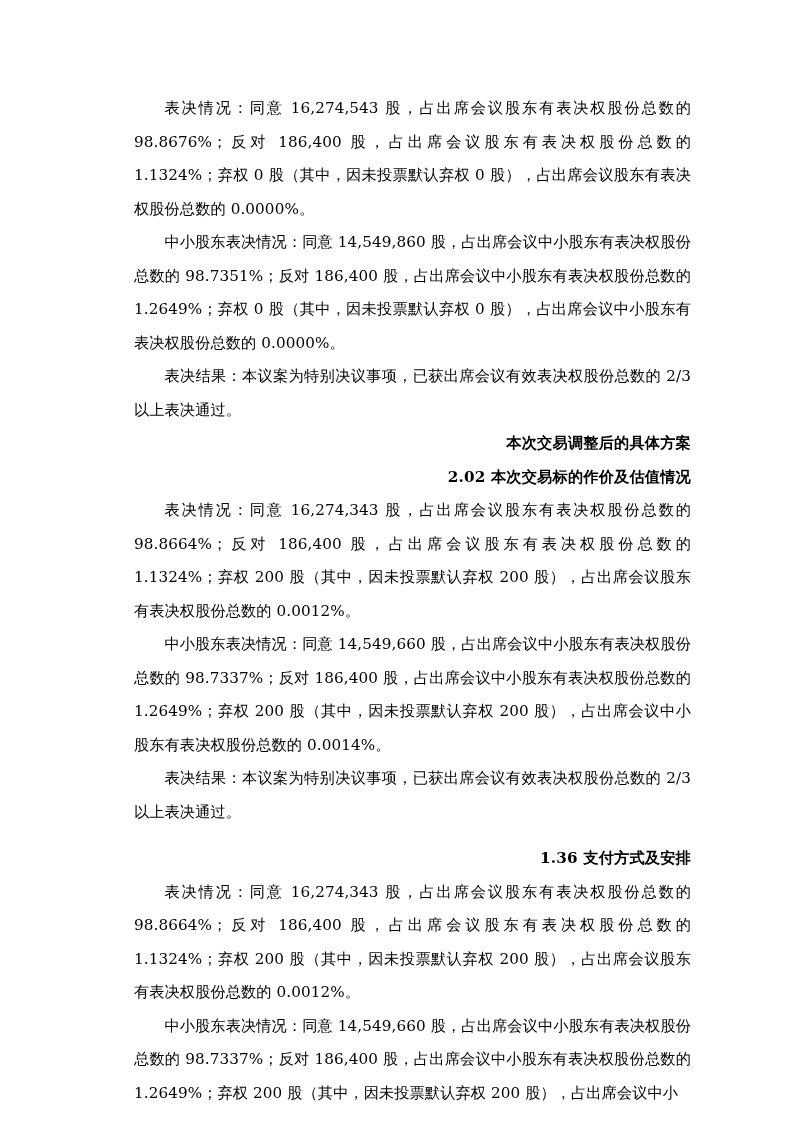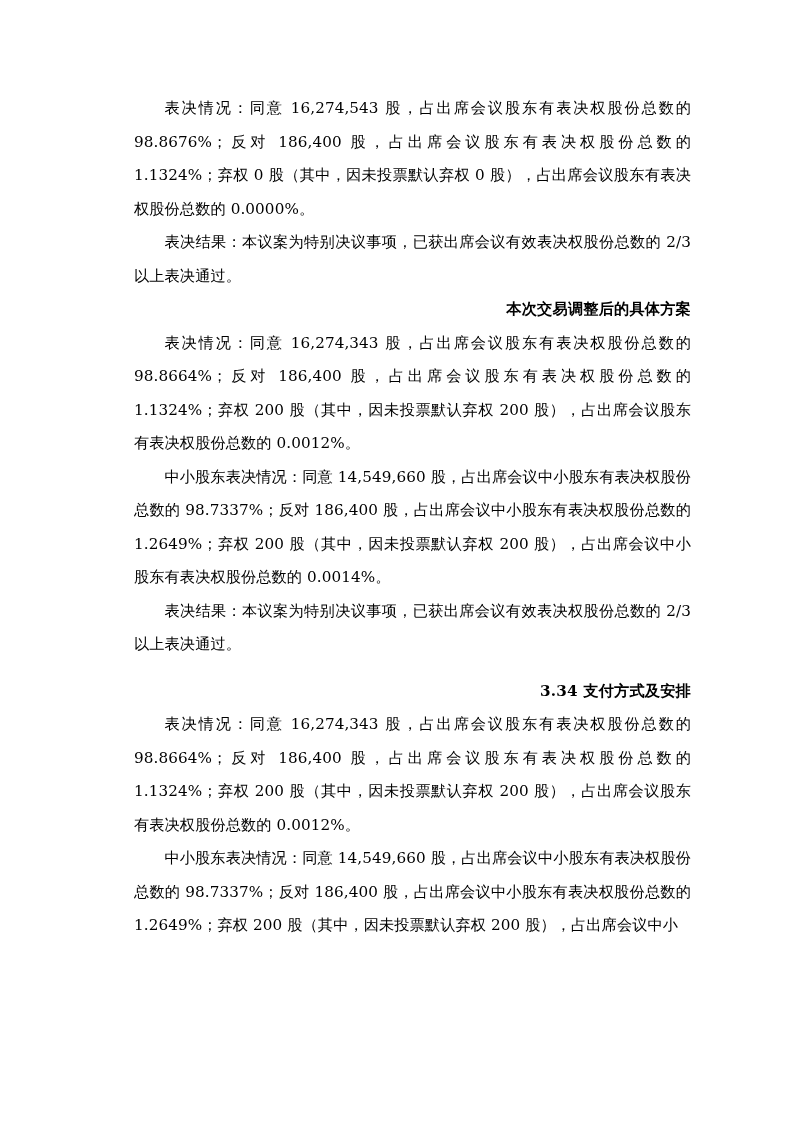--- a/index.html
+++ b/index.html
@@ -50,28 +50,30 @@
   }
   .gap-mid { height: 13px; }
 </style>
 </head>
 <body>
 
 <div class="page">
   <div class="doc-body">
 
     <p class="para">表决情况：同意 16,274,543 股，占出席会议股东有表决权股份总数的 98.8676%；反对 186,400 股，占出席会议股东有表决权股份总数的 1.1324%；弃权 0 股（其中，因未投票默认弃权 0 股），占出席会议股东有表决权股份总数的 0.0000%。</p>
+    <p class="para">中小股东表决情况：同意 14,549,860 股，占出席会议中小股东有表决权股份总数的 98.7351%；反对 186,400 股，占出席会议中小股东有表决权股份总数的 1.2649%；弃权 0 股（其中，因未投票默认弃权 0 股），占出席会议中小股东有表决权股份总数的 0.0000%。</p>
     <p class="para">表决结果：本议案为特别决议事项，已获出席会议有效表决权股份总数的 2/3 以上表决通过。</p>
 
     <h3 class="heading">本次交易调整后的具体方案</h3>
+    <h3 class="heading">2.02 本次交易标的作价及估值情况</h3>
 
     <p class="para">表决情况：同意 16,274,343 股，占出席会议股东有表决权股份总数的 98.8664%；反对 186,400 股，占出席会议股东有表决权股份总数的 1.1324%；弃权 200 股（其中，因未投票默认弃权 200 股），占出席会议股东有表决权股份总数的 0.0012%。</p>
     <p class="para">中小股东表决情况：同意 14,549,660 股，占出席会议中小股东有表决权股份总数的 98.7337%；反对 186,400 股，占出席会议中小股东有表决权股份总数的 1.2649%；弃权 200 股（其中，因未投票默认弃权 200 股），占出席会议中小股东有表决权股份总数的 0.0014%。</p>
     <p class="para">表决结果：本议案为特别决议事项，已获出席会议有效表决权股份总数的 2/3 以上表决通过。</p>
 
     <div class="gap-mid"></div>
-    <h3 class="heading">3.34 支付方式及安排</h3>
+    <h3 class="heading">1.36 支付方式及安排</h3>
 
     <p class="para">表决情况：同意 16,274,343 股，占出席会议股东有表决权股份总数的 98.8664%；反对 186,400 股，占出席会议股东有表决权股份总数的 1.1324%；弃权 200 股（其中，因未投票默认弃权 200 股），占出席会议股东有表决权股份总数的 0.0012%。</p>
     <p class="para">中小股东表决情况：同意 14,549,660 股，占出席会议中小股东有表决权股份总数的 98.7337%；反对 186,400 股，占出席会议中小股东有表决权股份总数的 1.2649%；弃权 200 股（其中，因未投票默认弃权 200 股），占出席会议中小</p>
 
   </div>
 </div>
 
 </body></html>

